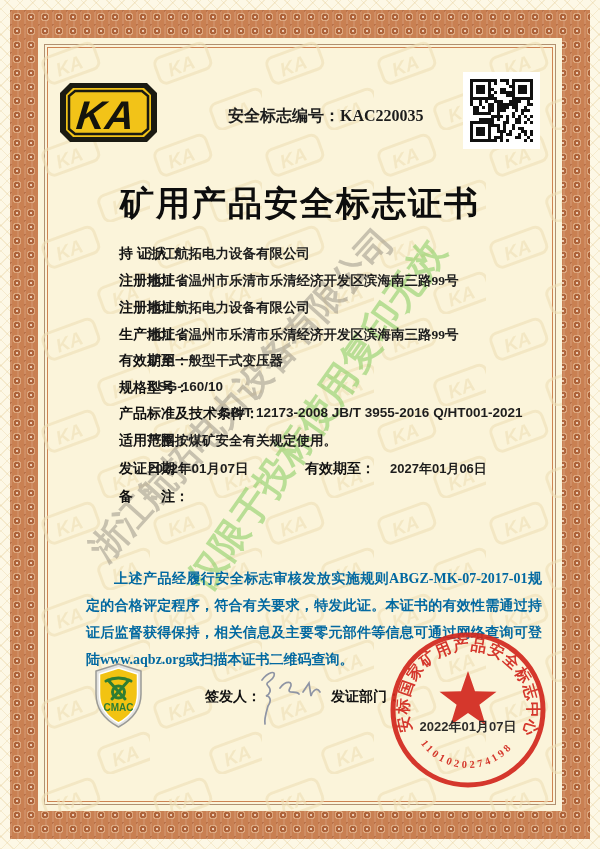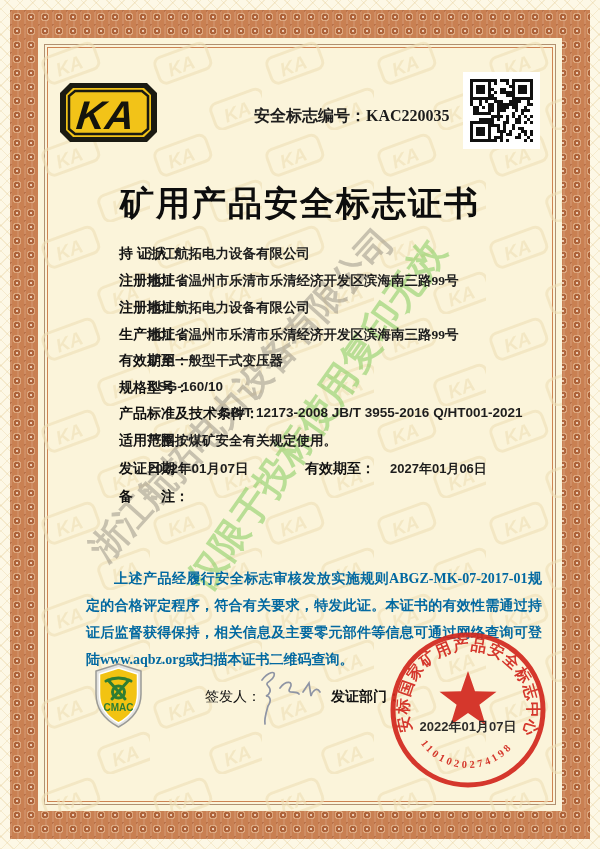--- a/index.html
+++ b/index.html
@@ -25,38 +25,38 @@
     background:#fbf4da;
     box-shadow: inset 0 0 0 6px #fbf4da, inset 0 0 0 7px #b09070, inset 0 0 0 9px #fbf4da, inset 0 0 0 10px #cd8352;
   }
   .tiles{position:absolute;left:0;top:0;width:100%;height:100%;opacity:.6;}
   .wm{position:absolute;white-space:nowrap;font-weight:700;pointer-events:none;}
   .wm-gray{left:204px;top:357px;font-size:36px;color:rgba(148,142,130,.5);
     transform:translate(-50%,-50%) rotate(-48deg);}
   .wm-green{left:279px;top:377px;font-size:38px;color:rgba(132,204,92,.55);
     transform:translate(-50%,-50%) rotate(-55deg);}
   .ka-logo{position:absolute;left:22px;top:45px;}
-  .certno{position:absolute;left:190px;top:68px;font-size:16px;font-weight:700;color:#1c1c1c;white-space:nowrap;margin-left:26px;}
+  .certno{position:absolute;left:190px;top:68px;font-size:16px;font-weight:700;color:#1c1c1c;white-space:nowrap;}
   .qr{position:absolute;left:425px;top:34px;background:#fff;}
   .title{position:absolute;left:0;top:143px;width:100%;text-align:center;
     font-size:34px;font-weight:700;letter-spacing:2px;color:#0d0d0d;}
   .row{position:absolute;left:37px;height:18px;white-space:nowrap;font-size:14px;}
   .row .lab{position:absolute;left:0;top:0;font-weight:700;color:#111;
     font-family:"Liberation Sans","DejaVu Sans",sans-serif;margin-left:44px;}
   .row .val{position:absolute;top:0;font-weight:700;color:#1d1d1d;}
   .val-kai{left:73px;font-family:"Liberation Serif","DejaVu Serif",serif;font-size:13.5px;}
   .val-sans{left:73px;font-family:"Liberation Sans","DejaVu Sans",sans-serif;font-size:13.5px;}
   .val-std{left:145px;}
   .lab2{position:absolute;left:230px;top:0;font-weight:700;color:#111;font-family:Liberation Mono, monospace;}
   .val2{position:absolute;left:315px;top:0;font-weight:700;color:#1d1d1d;font-family:"Liberation Sans","DejaVu Sans",sans-serif;font-size:13px;}
   .body-text{position:absolute;left:48px;top:527px;width:456px;
     font-size:14px;line-height:27px;font-weight:700;color:#0369a1;
     text-align:justify;text-indent:2em;}
   .shield{position:absolute;left:54px;top:625px;}
-  .sign-label{position:absolute;left:167px;top:650px;font-size:14px;font-weight:400;color:#111;
+  .sign-label{position:absolute;left:167px;top:650px;font-size:14px;font-weight:700;color:#111;
     font-family:"Liberation Sans","DejaVu Sans",sans-serif;}
   .signature{position:absolute;left:208px;top:628px;}
   .dept-label{position:absolute;left:293px;top:650px;font-size:14px;font-weight:700;color:#111;
     font-family:"Liberation Sans","DejaVu Sans",sans-serif;}
   .stamp{position:absolute;left:345px;top:587px;opacity:.92;}
 </style>
 </head>
 <body>
 
 <div class="cert">

